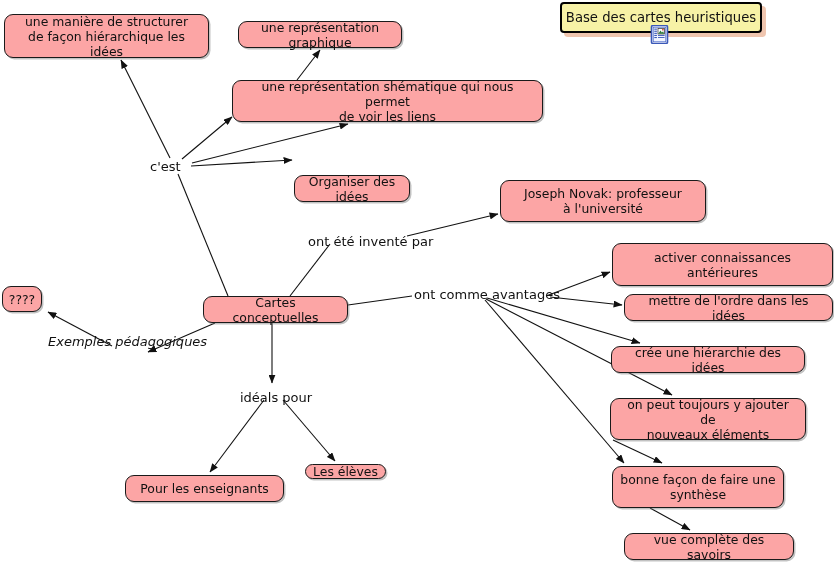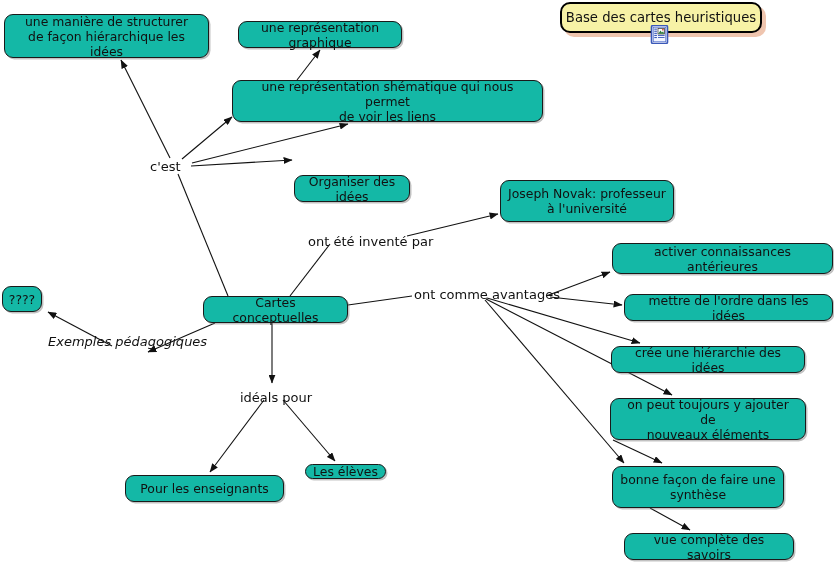--- a/index.html
+++ b/index.html
@@ -20,21 +20,21 @@
   #edges {
     position: absolute;
     left: 0;
     top: 0;
     width: 834px;
     height: 564px;
   }
   .node {
     position: absolute;
     box-sizing: border-box;
-    background: #14b8a6;
+    background: #fca5a5;
     border: 1px solid #1a1a1a;
     border-radius: 9px;
     color: #111111;
     font-size: 12.4px;
     line-height: 15px;
     text-align: center;
     display: flex;
     align-items: center;
     justify-content: center;
     padding: 2px 7px;
@@ -51,21 +51,21 @@
   }
   #title-banner {
     position: absolute;
     left: 560px;
     top: 2px;
     width: 202px;
     height: 31px;
     box-sizing: border-box;
     background: #f7f2a6;
     border: 2px solid #000000;
-    border-radius: 10px;
+    border-radius: 4px;
     display: flex;
     align-items: center;
     justify-content: center;
     font-size: 13.2px;
     color: #111111;
     box-shadow: 4px 4px 0 rgba(226,150,110,0.55);
     z-index: 5;
   }
   #title-icon {
     position: absolute;
@@ -112,25 +112,25 @@
       </g>
   </svg>
 
   <div id="node-layer">
       <div class="node" style="left: 4px; top: 14px; width: 205px; height: 44px;">une manière de structurer
 de façon hiérarchique les idées</div>
       <div class="node" style="left: 238px; top: 21px; width: 164px; height: 27px;">une représentation graphique</div>
       <div class="node" style="left: 232px; top: 80px; width: 311px; height: 42px;">une représentation shématique qui nous permet
 de voir les liens</div>
       <div class="node" style="left: 294px; top: 146px; width: 116px; height: 27px; margin-top: 29px;">Organiser des idées</div>
-      <div class="node" style="left: 500px; top: 180px; width: 174px; height: 42px;">Joseph Novak: professeur
+      <div class="node" style="left: 500px; top: 180px; width: 206px; height: 42px;">Joseph Novak: professeur
 à l'université</div>
       <div class="node" style="left: 2px; top: 286px; width: 40px; height: 26px;">????</div>
       <div class="node" style="left: 203px; top: 296px; width: 145px; height: 27px;">Cartes conceptuelles</div>
-      <div class="node" style="left: 612px; top: 243px; width: 221px; height: 31px;">activer connaissances antérieures</div>
+      <div class="node" style="left: 612px; top: 243px; width: 221px; height: 43px;">activer connaissances antérieures</div>
       <div class="node" style="left: 624px; top: 294px; width: 209px; height: 27px;">mettre de l'ordre dans les idées</div>
       <div class="node" style="left: 611px; top: 346px; width: 194px; height: 27px;">crée une hiérarchie des idées</div>
       <div class="node" style="left: 610px; top: 398px; width: 196px; height: 42px;">on peut toujours y ajouter de
 nouveaux éléments</div>
       <div class="node" style="left: 612px; top: 466px; width: 172px; height: 42px;">bonne façon de faire une
 synthèse</div>
       <div class="node" style="left: 624px; top: 533px; width: 170px; height: 27px;">vue complète des savoirs</div>
       <div class="node" style="left: 125px; top: 475px; width: 159px; height: 27px; text-align: right;">Pour les enseignants</div>
       <div class="node" style="left: 305px; top: 464px; width: 81px; height: 15px;">Les élèves</div>
     </div>

